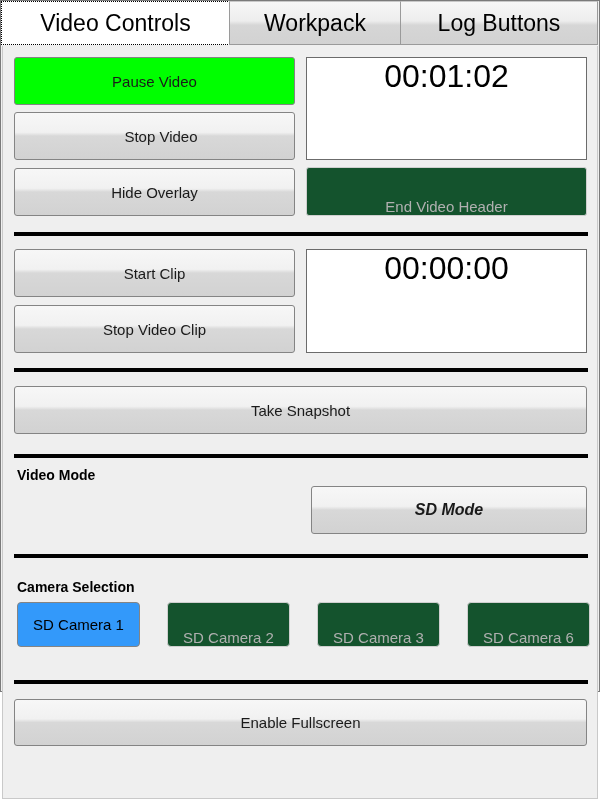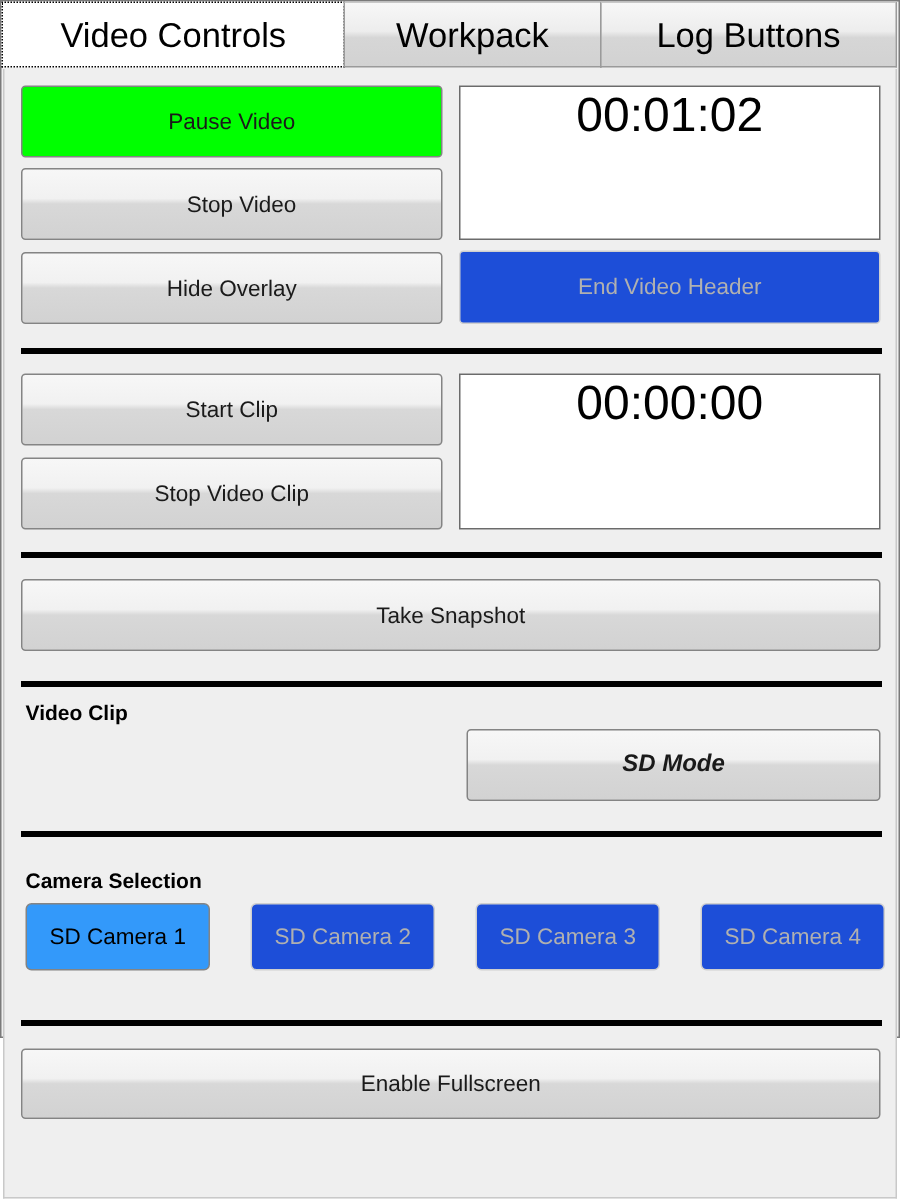--- a/index.html
+++ b/index.html
@@ -83,23 +83,24 @@
   .btn.green {
     background: #00ff00;
     border: 1px solid #848484;
   }
   .btn.blue {
     background: #3399fa;
     border: 1px solid #848484;
     color: #000000;
   }
   .btn.disabled {
-    background: #1d4ed8;
+    background: #14532d;
     border: 1px solid #cfcfcf;
     color: #b0b0b0;
+    align-items: flex-end;
   }
   .btn.modebtn {
     font-style: italic;
     font-weight: bold;
     font-size: 16px;
   }
   .btn.cambtn {
     font-size: 15px;
     border-radius: 4px;
   }
@@ -187,21 +188,21 @@
     </div>
 
     <div class="sep" style="top:322px;"></div>
 
     <div class="btn" style="position:absolute; left:11px; top:340px; width:573px; height:48px;">
       <span>Take Snapshot</span>
     </div>
 
     <div class="sep" style="top:408px;"></div>
 
-    <div class="grouplabel" style="left:14px; top:421px;">Video Clip</div>
+    <div class="grouplabel" style="left:14px; top:421px;">Video Mode</div>
 
 
     <div class="btn modebtn" style="position:absolute; left:308px; top:440px; width:276px; height:48px;">
       <span>SD Mode</span>
     </div>
 
     <div class="sep" style="top:508px;"></div>
 
     <div class="grouplabel" style="left:14px; top:533px;">Camera Selection</div>
 
@@ -211,21 +212,21 @@
 
     <div class="btn cambtn disabled" style="position:absolute; left:164px; top:556px; width:123px; height:45px;">
       <span>SD Camera 2</span>
     </div>
 
     <div class="btn cambtn disabled" style="position:absolute; left:314px; top:556px; width:123px; height:45px;">
       <span>SD Camera 3</span>
     </div>
 
     <div class="btn cambtn disabled" style="position:absolute; left:464px; top:556px; width:123px; height:45px;">
-      <span>SD Camera 4</span>
+      <span>SD Camera 6</span>
     </div>
 
     <div class="sep" style="top:634px;"></div>
 
     <div class="btn" style="position:absolute; left:11px; top:653px; width:573px; height:47px;">
       <span>Enable Fullscreen</span>
     </div>
 
   </div>
 </div>

